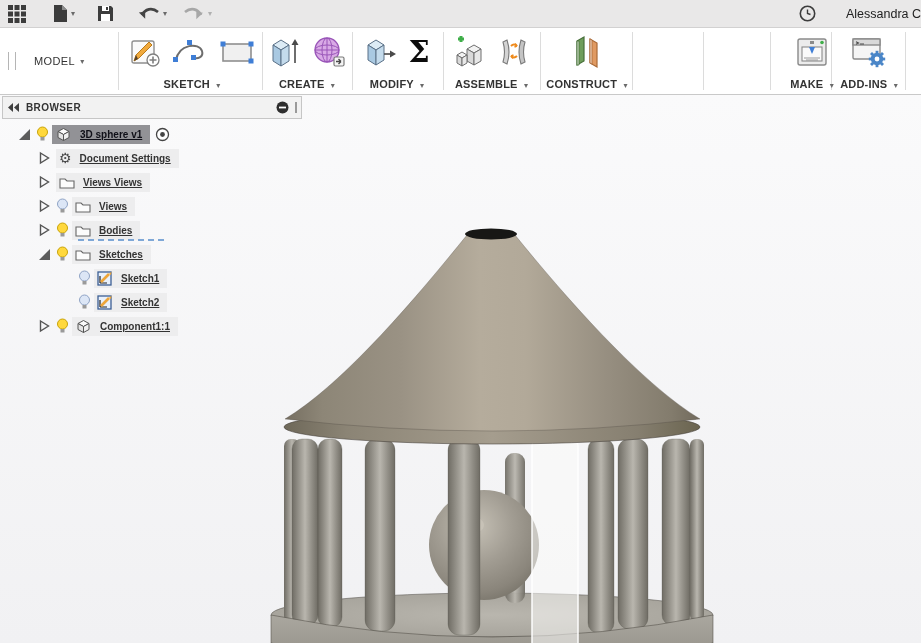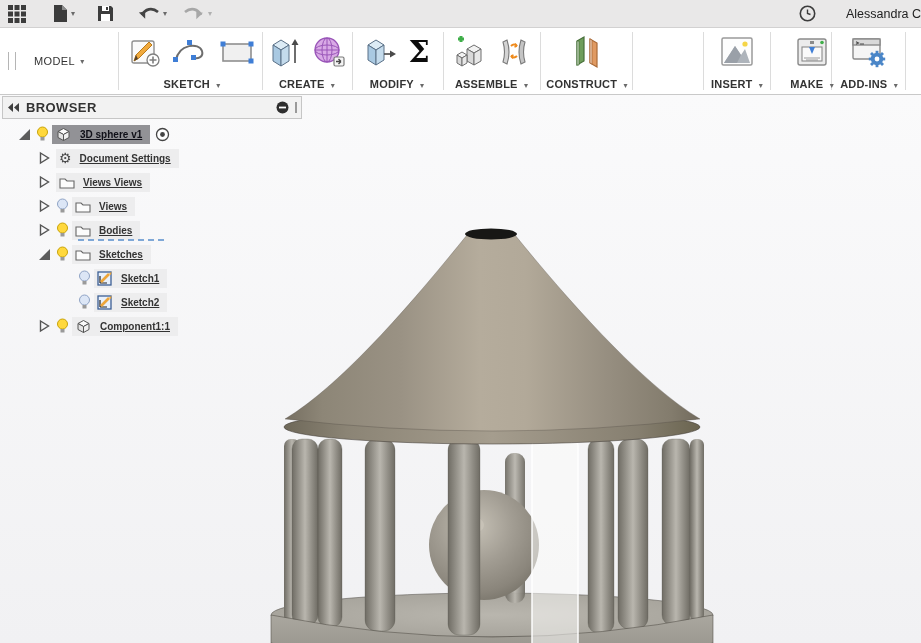--- a/index.html
+++ b/index.html
@@ -41,21 +41,21 @@
   .icon-btn{display:flex;align-items:center;justify-content:center;}
   
   .viewport{position:absolute;left:0;top:95px;width:921px;height:548px;
     background:linear-gradient(#fafafb,#f1f1f3);}
   .model-svg{position:absolute;left:260px;top:120px;}
   
   .browser{position:absolute;left:2px;top:96px;width:300px;}
   .b-header{position:absolute;left:0;top:0;width:298px;height:21px;
     background:#f2f2f2;border:1px solid #c6c6c6;
     display:flex;align-items:center;}
-  .b-title{font-size:13px;font-weight:bold;color:#333;letter-spacing:.4px;margin-left:6px;}
+  .b-title{font-size:10px;font-weight:bold;color:#333;letter-spacing:.4px;margin-left:6px;}
   .b-min{margin-left:auto;display:flex;align-items:center;}
   .b-handle{width:2px;height:11px;background:#9a9a9a;margin:0 4px 0 6px;}
   .brow{position:absolute;height:20px;display:flex;align-items:center;}
   .exp{width:16px;display:flex;align-items:center;justify-content:center;}
   .bulbc{width:20px;display:flex;align-items:center;justify-content:center;}
   .strip{display:flex;align-items:center;height:19px;padding:0 8px 0 3px;background:#ededee;}
   .strip .ric{display:flex;align-items:center;margin-right:8px;}
   .strip .lbl{font-size:10px;font-weight:bold;color:#333;white-space:nowrap;text-decoration:underline;}
   .strip.sel{background:#929296;}
   .strip.sel .lbl{color:#101018;}
@@ -248,33 +248,20 @@
           <polygon points="8,6 10,6 10,30 8,30" fill="#cfe0c6" stroke="#47703a" stroke-width="0.8"></polygon>
           <polygon points="21,4 28,8 28,32 21,28" fill="#e09a62" stroke="#a96a38" stroke-width="1.2"></polygon>
           <polygon points="21,4 23,5 23,29 21,28" fill="#f2d8c2" stroke="#a96a38" stroke-width="0.8"></polygon>
         </svg>
       </span>
     </div>
     <div class="tlabel"><span>CONSTRUCT</span> <span class="tb-caret">▾</span></div>
   </div>
 
 
-  <div class="tgroup" style="left:705px;width:64px">
-    <div class="ticons">
-      <span class="icon-btn">
-        <svg width="36" height="32" viewBox="0 0 36 32">
-          <rect x="3" y="2" width="30" height="27" rx="1.5" fill="#fdfdfd" stroke="#9a9a9a" stroke-width="1.5"></rect>
-          <polygon points="5,27 16,10 22,19 26,13 31,27" fill="#aeb4bb"></polygon>
-          <polygon points="5,27 16,10 22,19 18,27" fill="#9aa0a8"></polygon>
-          <circle cx="26" cy="8" r="2.6" fill="#f5d547"></circle>
-        </svg>
-      </span>
-    </div>
-    <div class="tlabel"><span>INSERT</span> <span class="tb-caret">▾</span></div>
-  </div>
 
   <div class="tgroup" style="left:772px;width:80px">
     <div class="ticons">
       <span class="icon-btn">
         <svg width="36" height="32" viewBox="0 0 36 32">
           <rect x="4" y="3" width="28" height="26" rx="2" fill="#ececec" stroke="#8a8a8a" stroke-width="1.4"></rect>
           <rect x="8" y="11" width="20" height="14" fill="#fafafa" stroke="#8a8a8a" stroke-width="1.1"></rect>
           <polygon points="15,11 21,11 18,18" fill="#3f7ed6"></polygon>
           <path d="M10,22 L26,22 M12,24 L24,24" stroke="#9a9a9a" stroke-width="1"></path>
           <rect x="16" y="5" width="4" height="3" fill="#8a8a8a"></rect>

